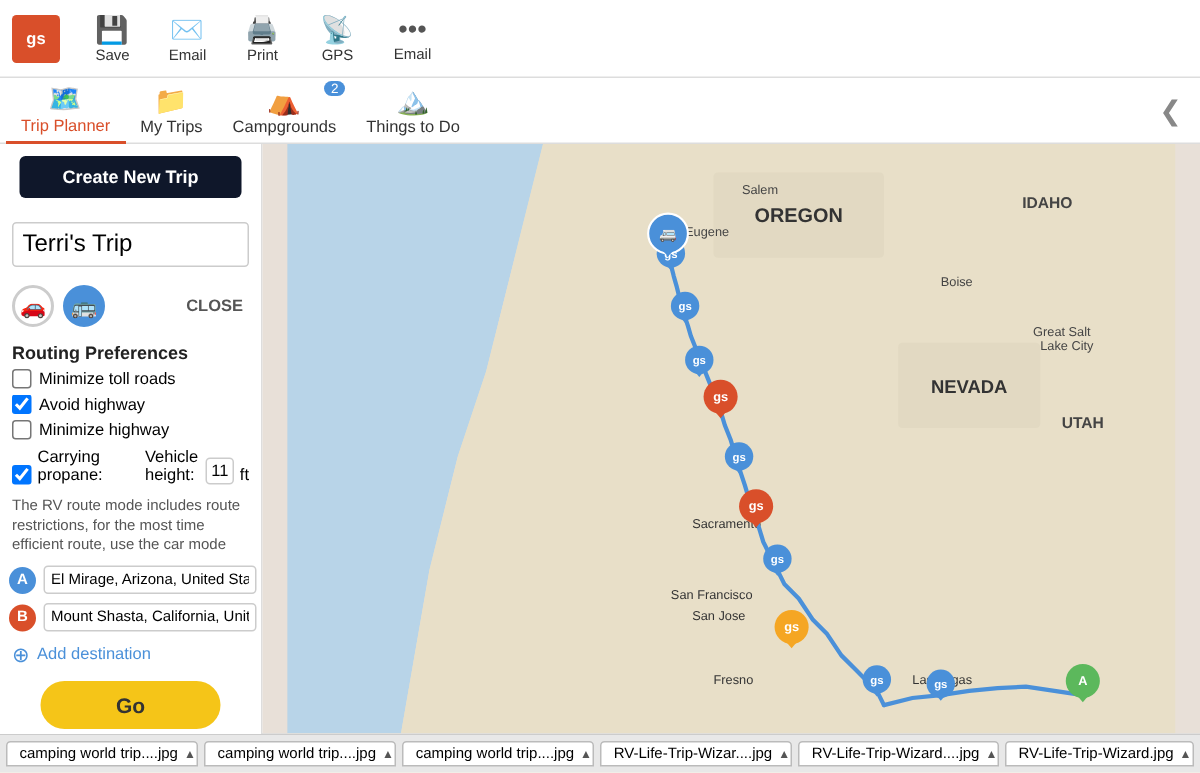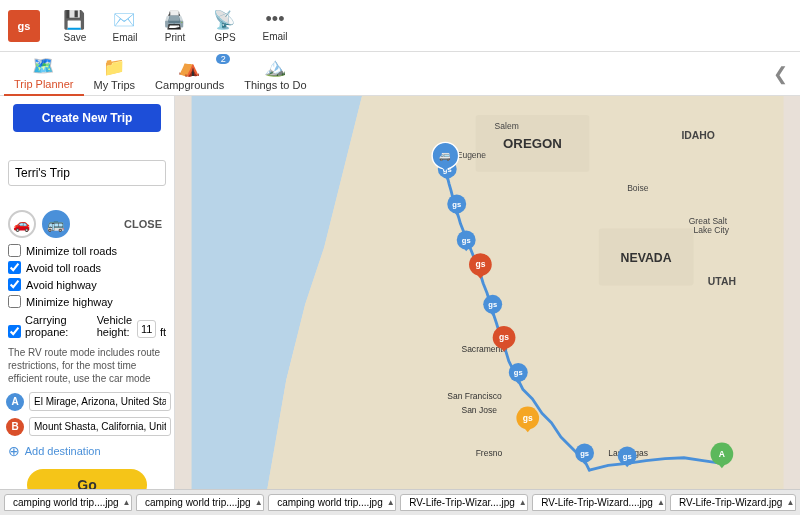--- a/index.html
+++ b/index.html
@@ -74,38 +74,38 @@
       border-right: 1px solid #ddd;
       display: flex;
       flex-direction: column;
       overflow-y: auto;
       font-size: 12px;
     }
 
     .create-trip-btn {
       margin: 8px auto;
       display: block;
-      background: #1d4ed8;
+      background: #0f172a;
       color: #fff;
       border: none;
       border-radius: 4px;
       padding: 7px 14px;
       cursor: pointer;
       font-size: 12px;
       font-weight: bold;
       width: 148px;
     }
 
     .trip-name-input {
-      margin: 20px 8px;
+      margin: 8px 8px;
       width: calc(100% - 16px);
       padding: 5px 6px;
       border: 1px solid #ccc;
       border-radius: 3px;
-      font-size: 12px;
+      font-size: 16px;
     }
 
     .transport-row {
       display: flex; align-items: center; padding: 4px 8px;
     }
     .transport-btn {
       width: 28px; height: 28px; border-radius: 50%;
       border: 2px solid #ccc; background: #fff;
       display: flex; align-items: center; justify-content: center;
       font-size: 14px; cursor: pointer; margin-right: 6px;
@@ -282,28 +282,25 @@
     <div class="transport-row">
       <div class="transport-btn">
         <span>🚗</span>
       </div>
       <div class="transport-btn active">
         <span>🚌</span>
       </div>
       <span class="close-label">CLOSE</span>
     </div>
 
+    <div class="section-title">Routing Preferences</div>
 
     <div class="pref-row">
       <input type="checkbox" style="">
       <span>Minimize toll roads</span>
-    </div>
-    <div class="pref-row">
-      <input type="checkbox" checked="" style="">
-      <span>Avoid toll roads</span>
     </div>
     <div class="pref-row">
       <input type="checkbox" checked="" style="">
       <span>Avoid highway</span>
     </div>
     <div class="pref-row">
       <input type="checkbox" style="">
       <span>Minimize highway</span>
     </div>
 

